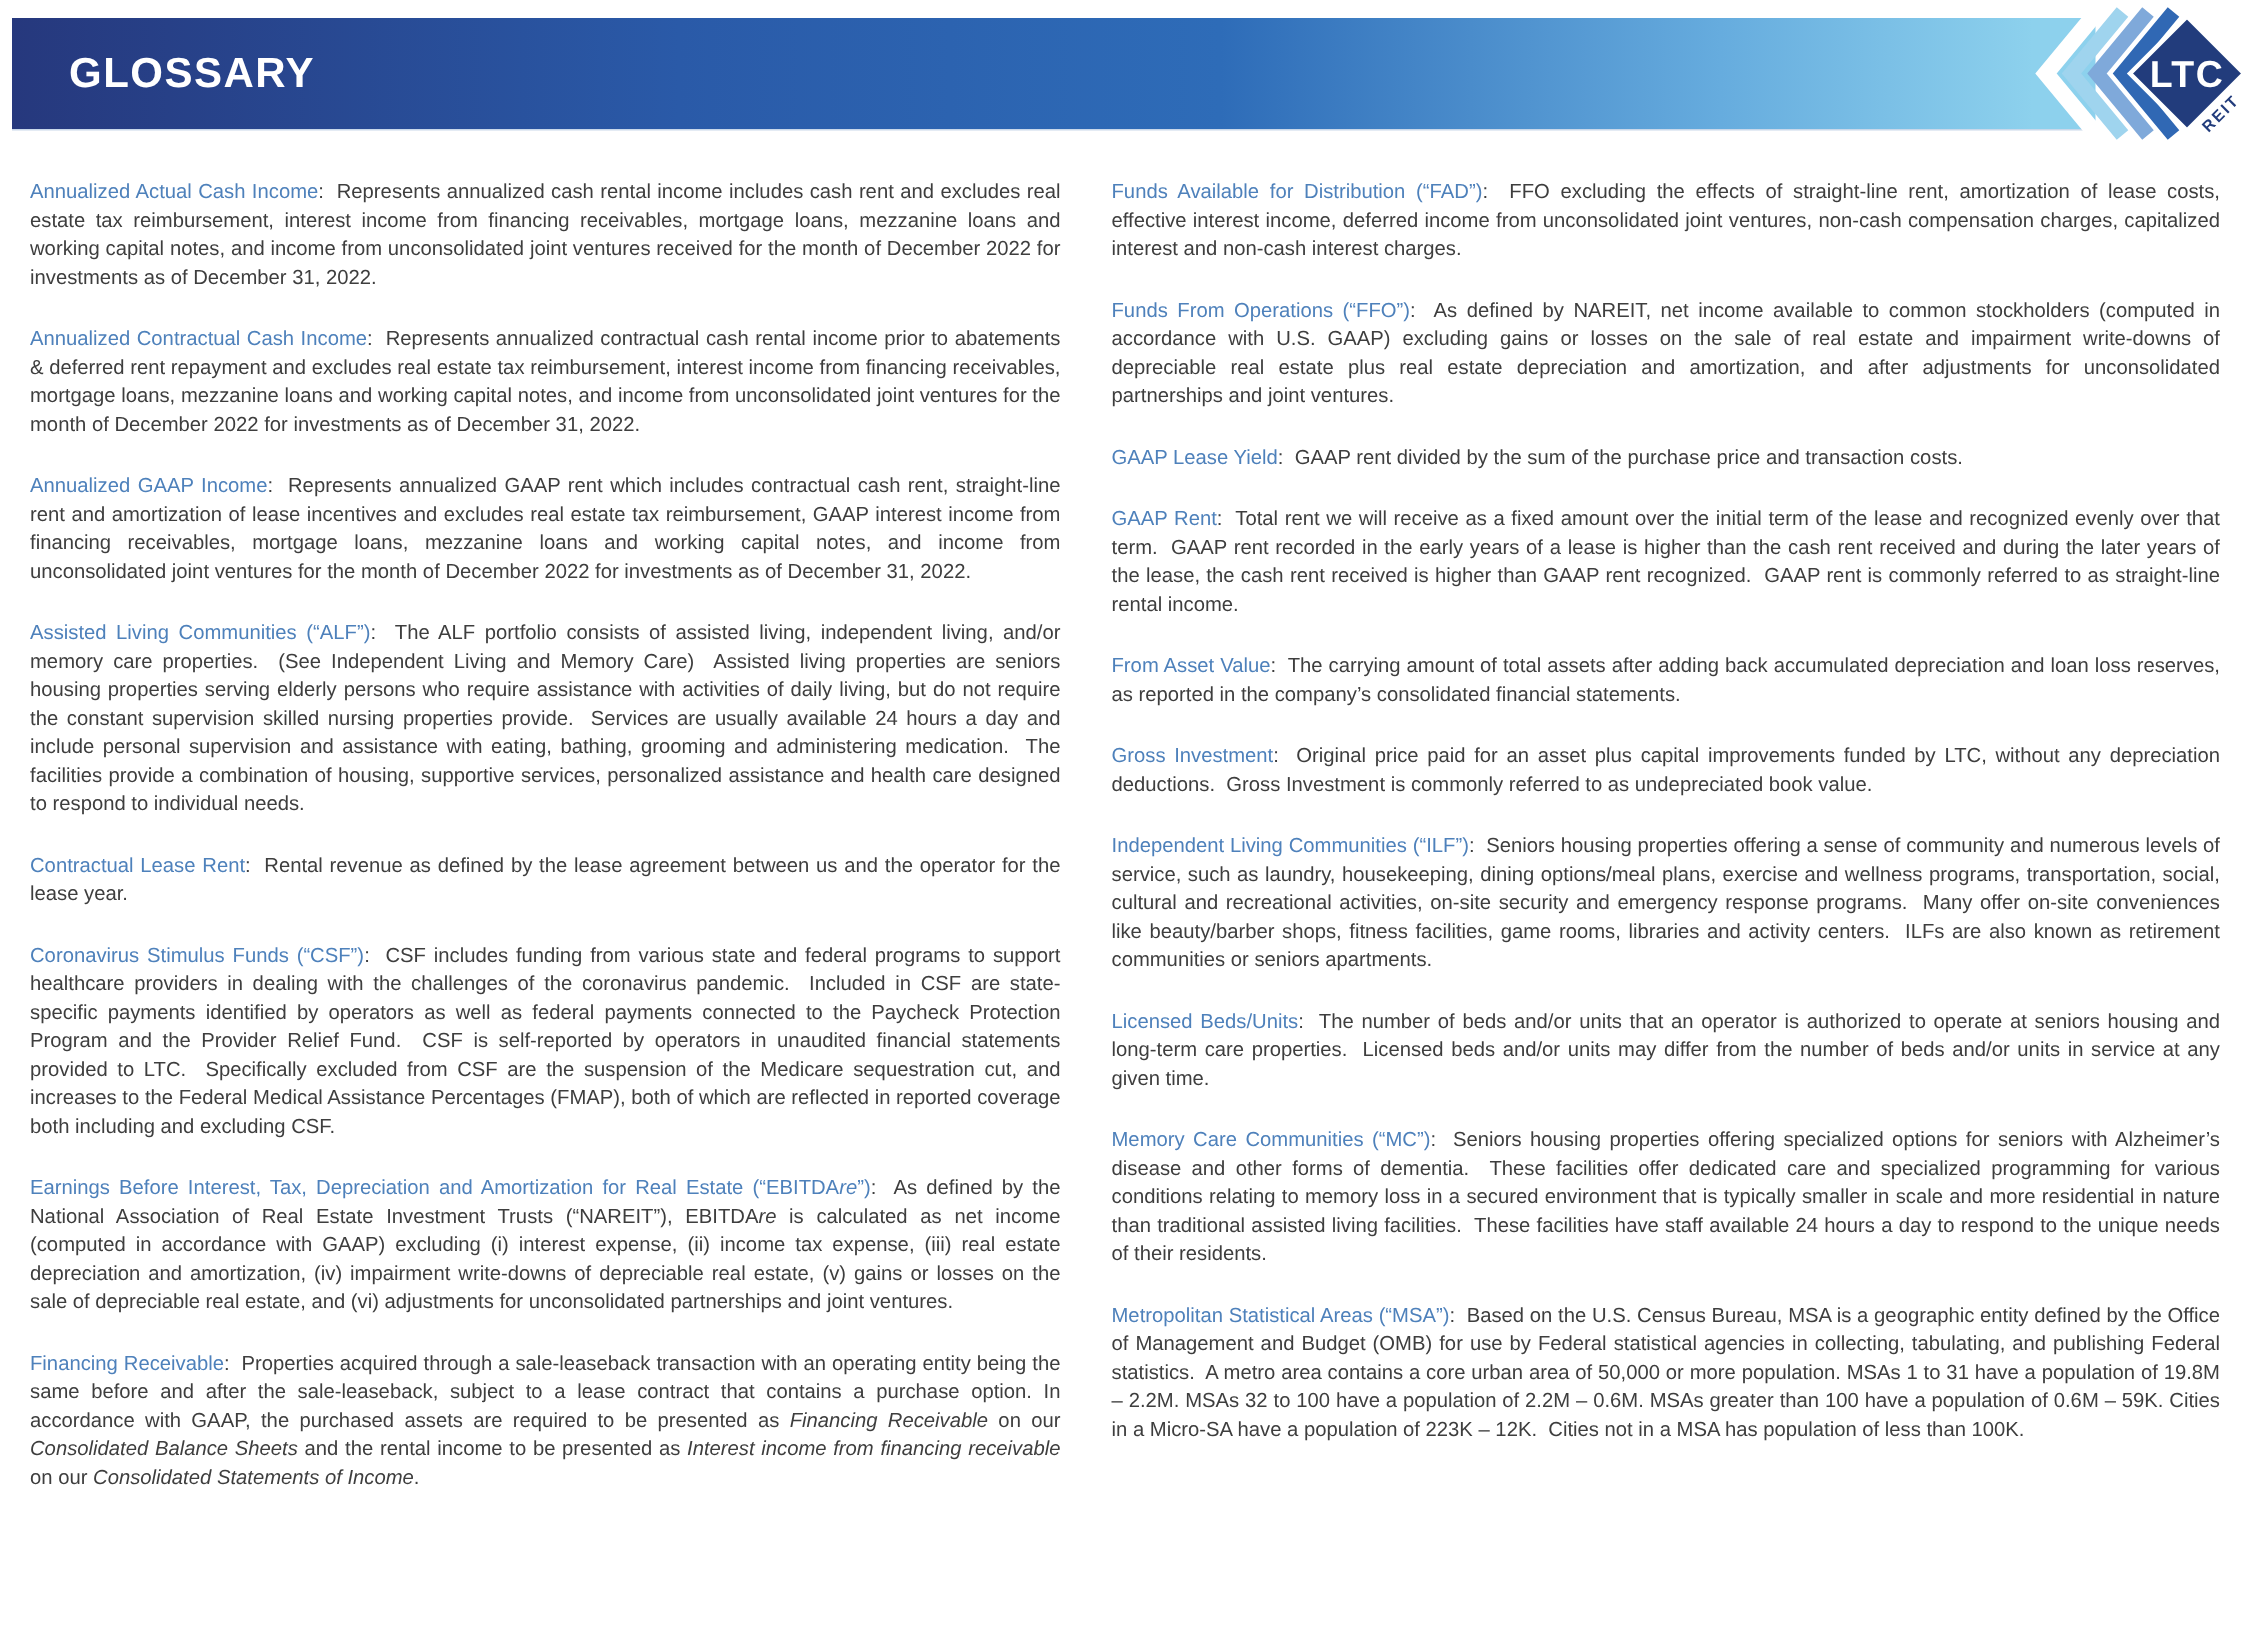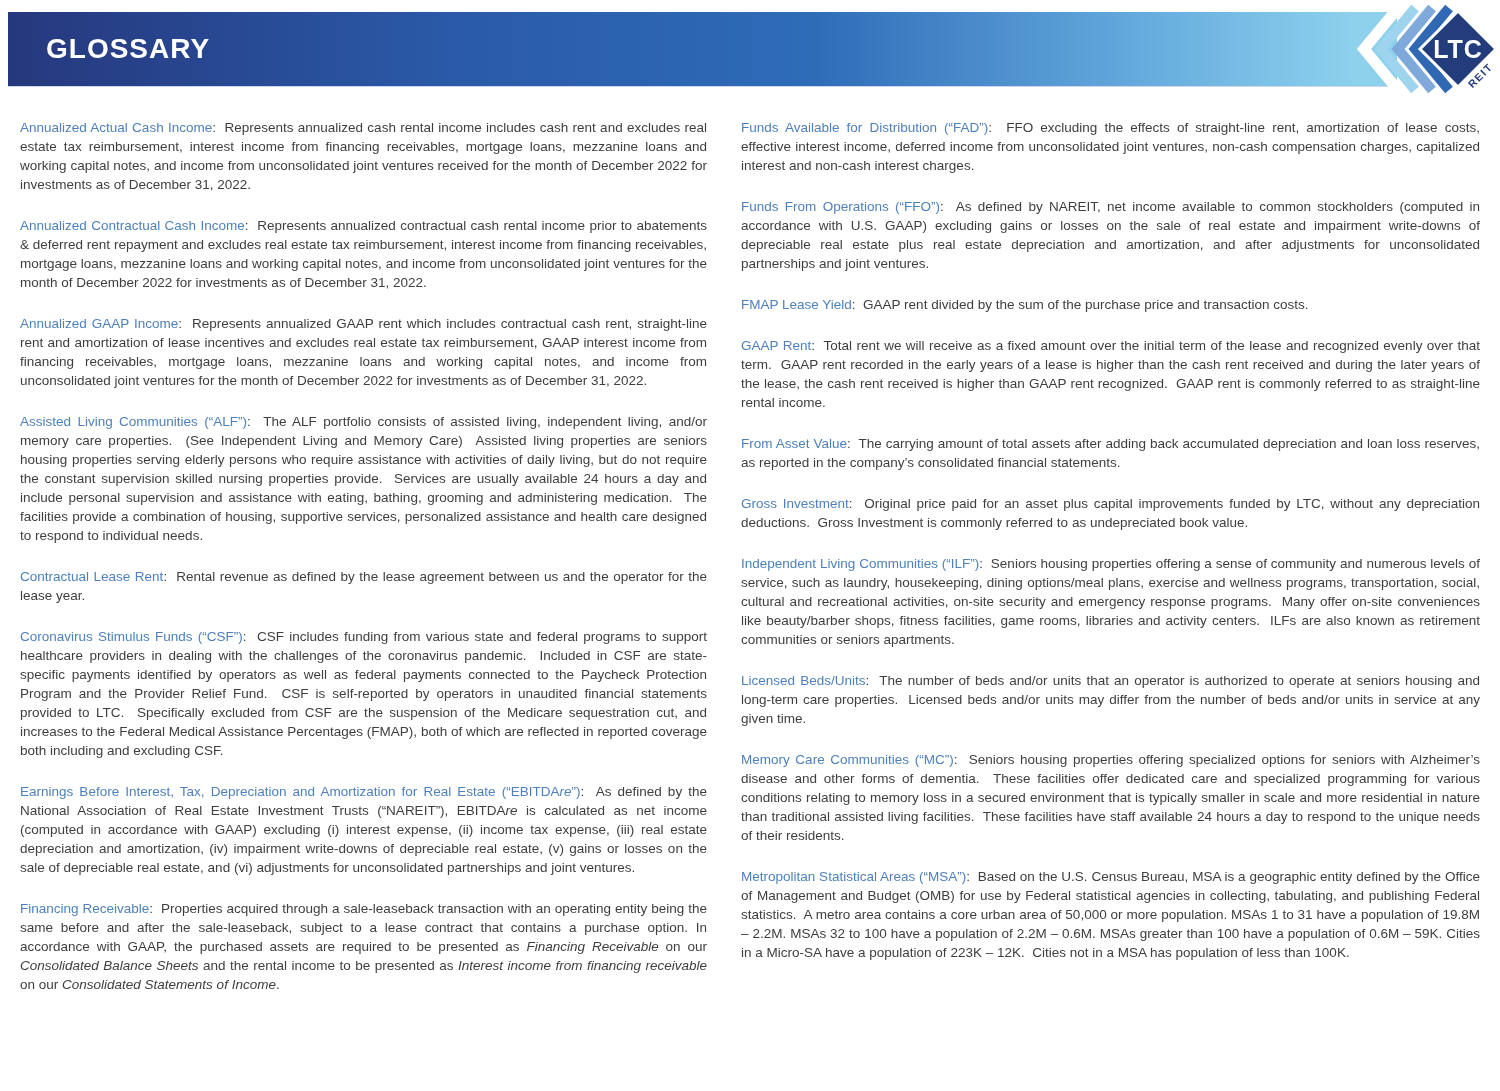--- a/index.html
+++ b/index.html
@@ -67,21 +67,21 @@
         <p class="entry"><span class="term"><span>Annualized GAAP Income</span></span><span class="colon">:&nbsp; </span><span><span>Represents annualized GAAP rent which includes contractual cash rent, straight-line rent and amortization of lease incentives and excludes real estate tax reimbursement, GAAP interest income from financing receivables, mortgage loans, mezzanine loans and working capital notes, and income from unconsolidated joint ventures for the month of December 2022 for investments as of December 31, 2022.</span></span></p>
         <p class="entry"><span class="term"><span>Assisted Living Communities (“ALF”)</span></span><span class="colon">:&nbsp; </span><span><span>The ALF portfolio consists of assisted living, independent living, and/or memory care properties.&nbsp; (See Independent Living and Memory Care)&nbsp; Assisted living properties are seniors housing properties serving elderly persons who require assistance with activities of daily living, but do not require the constant supervision skilled nursing properties provide.&nbsp; Services are usually available 24 hours a day and include personal supervision and assistance with eating, bathing, grooming and administering medication.&nbsp; The facilities provide a combination of housing, supportive services, personalized assistance and health care designed to respond to individual needs.</span></span></p>
         <p class="entry"><span class="term"><span>Contractual Lease Rent</span></span><span class="colon">:&nbsp; </span><span><span>Rental revenue as defined by the lease agreement between us and the operator for the lease year.</span></span></p>
         <p class="entry"><span class="term"><span>Coronavirus Stimulus Funds (“CSF”)</span></span><span class="colon">:&nbsp; </span><span><span>CSF includes funding from various state and federal programs to support healthcare providers in dealing with the challenges of the coronavirus pandemic.&nbsp; Included in CSF are state-specific payments identified by operators as well as federal payments connected to the Paycheck Protection Program and the Provider Relief Fund.&nbsp; CSF is self-reported by operators in unaudited financial statements provided to LTC.&nbsp; Specifically excluded from CSF are the suspension of the Medicare sequestration cut, and increases to the Federal Medical Assistance Percentages (FMAP), both of which are reflected in reported coverage both including and excluding CSF.</span></span></p>
         <p class="entry"><span class="term"><span>Earnings Before Interest, Tax, Depreciation and Amortization for Real Estate (“EBITDA</span><span style="font-style: italic;">re</span><span>”)</span></span><span class="colon">:&nbsp; </span><span><span>As defined by the National Association of Real Estate Investment Trusts (“NAREIT”), EBITDA</span><span style="font-style: italic;">re</span><span> is calculated as net income (computed in accordance with GAAP) excluding (i) interest expense, (ii) income tax expense, (iii) real estate depreciation and amortization, (iv) impairment write-downs of depreciable real estate, (v) gains or losses on the sale of depreciable real estate, and (vi) adjustments for unconsolidated partnerships and joint ventures.</span></span></p>
         <p class="entry"><span class="term"><span>Financing Receivable</span></span><span class="colon">:&nbsp; </span><span><span>Properties acquired through a sale-leaseback transaction with an operating entity being the same before and after the sale-leaseback, subject to a lease contract that contains a purchase option. In accordance with GAAP, the purchased assets are required to be presented as </span><span style="font-style: italic;">Financing Receivable</span><span> on our </span><span style="font-style: italic;">Consolidated Balance Sheets</span><span> and the rental income to be presented as </span><span style="font-style: italic;">Interest income from financing receivable</span><span> on our </span><span style="font-style: italic;">Consolidated Statements of Income</span><span>.</span></span></p>
       </section>
     <section class="col right">
         <p class="entry"><span class="term"><span>Funds Available for Distribution (“FAD”)</span></span><span class="colon">:&nbsp; </span><span><span>FFO excluding the effects of straight-line rent, amortization of lease costs, effective interest income, deferred income from unconsolidated joint ventures, non-cash compensation charges, capitalized interest and non-cash interest charges.</span></span></p>
         <p class="entry"><span class="term"><span>Funds From Operations (“FFO”)</span></span><span class="colon">:&nbsp; </span><span><span>As defined by NAREIT, net income available to common stockholders (computed in accordance with U.S. GAAP) excluding gains or losses on the sale of real estate and impairment write-downs of depreciable real estate plus real estate depreciation and amortization, and after adjustments for unconsolidated partnerships and joint ventures.</span></span></p>
-        <p class="entry"><span class="term"><span>FMAP Lease Yield</span></span><span class="colon">:&nbsp; </span><span><span>GAAP rent divided by the sum of the purchase price and transaction costs.</span></span></p>
+        <p class="entry"><span class="term"><span>GAAP Lease Yield</span></span><span class="colon">:&nbsp; </span><span><span>GAAP rent divided by the sum of the purchase price and transaction costs.</span></span></p>
         <p class="entry"><span class="term"><span>GAAP Rent</span></span><span class="colon">:&nbsp; </span><span><span>Total rent we will receive as a fixed amount over the initial term of the lease and recognized evenly over that term.&nbsp; GAAP rent recorded in the early years of a lease is higher than the cash rent received and during the later years of the lease, the cash rent received is higher than GAAP rent recognized.&nbsp; GAAP rent is commonly referred to as straight-line rental income.</span></span></p>
         <p class="entry"><span class="term"><span>From Asset Value</span></span><span class="colon">:&nbsp; </span><span><span>The carrying amount of total assets after adding back accumulated depreciation and loan loss reserves, as reported in the company’s consolidated financial statements.</span></span></p>
         <p class="entry"><span class="term"><span>Gross Investment</span></span><span class="colon">:&nbsp; </span><span><span>Original price paid for an asset plus capital improvements funded by LTC, without any depreciation deductions.&nbsp; Gross Investment is commonly referred to as undepreciated book value.</span></span></p>
         <p class="entry"><span class="term"><span>Independent Living Communities (“ILF”)</span></span><span class="colon">:&nbsp; </span><span><span>Seniors housing properties offering a sense of community and numerous levels of service, such as laundry, housekeeping, dining options/meal plans, exercise and wellness programs, transportation, social, cultural and recreational activities, on-site security and emergency response programs.&nbsp; Many offer on-site conveniences like beauty/barber shops, fitness facilities, game rooms, libraries and activity centers.&nbsp; ILFs are also known as retirement communities or seniors apartments.</span></span></p>
         <p class="entry"><span class="term"><span>Licensed Beds/Units</span></span><span class="colon">:&nbsp; </span><span><span>The number of beds and/or units that an operator is authorized to operate at seniors housing and long-term care properties.&nbsp; Licensed beds and/or units may differ from the number of beds and/or units in service at any given time.</span></span></p>
         <p class="entry"><span class="term"><span>Memory Care Communities (“MC”)</span></span><span class="colon">:&nbsp; </span><span><span>Seniors housing properties offering specialized options for seniors with Alzheimer’s disease and other forms of dementia.&nbsp; These facilities offer dedicated care and specialized programming for various conditions relating to memory loss in a secured environment that is typically smaller in scale and more residential in nature than traditional assisted living facilities.&nbsp; These facilities have staff available 24 hours a day to respond to the unique needs of their residents.</span></span></p>
         <p class="entry"><span class="term"><span>Metropolitan Statistical Areas (“MSA”)</span></span><span class="colon">:&nbsp; </span><span><span>Based on the U.S. Census Bureau, MSA is a geographic entity defined by the Office of Management and Budget (OMB) for use by Federal statistical agencies in collecting, tabulating, and publishing Federal statistics.&nbsp; A metro area contains a core urban area of 50,000 or more population. MSAs 1 to 31 have a population of 19.8M – 2.2M. MSAs 32 to 100 have a population of 2.2M – 0.6M. MSAs greater than 100 have a population of 0.6M – 59K. Cities in a Micro-SA have a population of 223K – 12K.&nbsp; Cities not in a MSA has population of less than 100K.</span></span></p>
       </section>
   </main>
 

